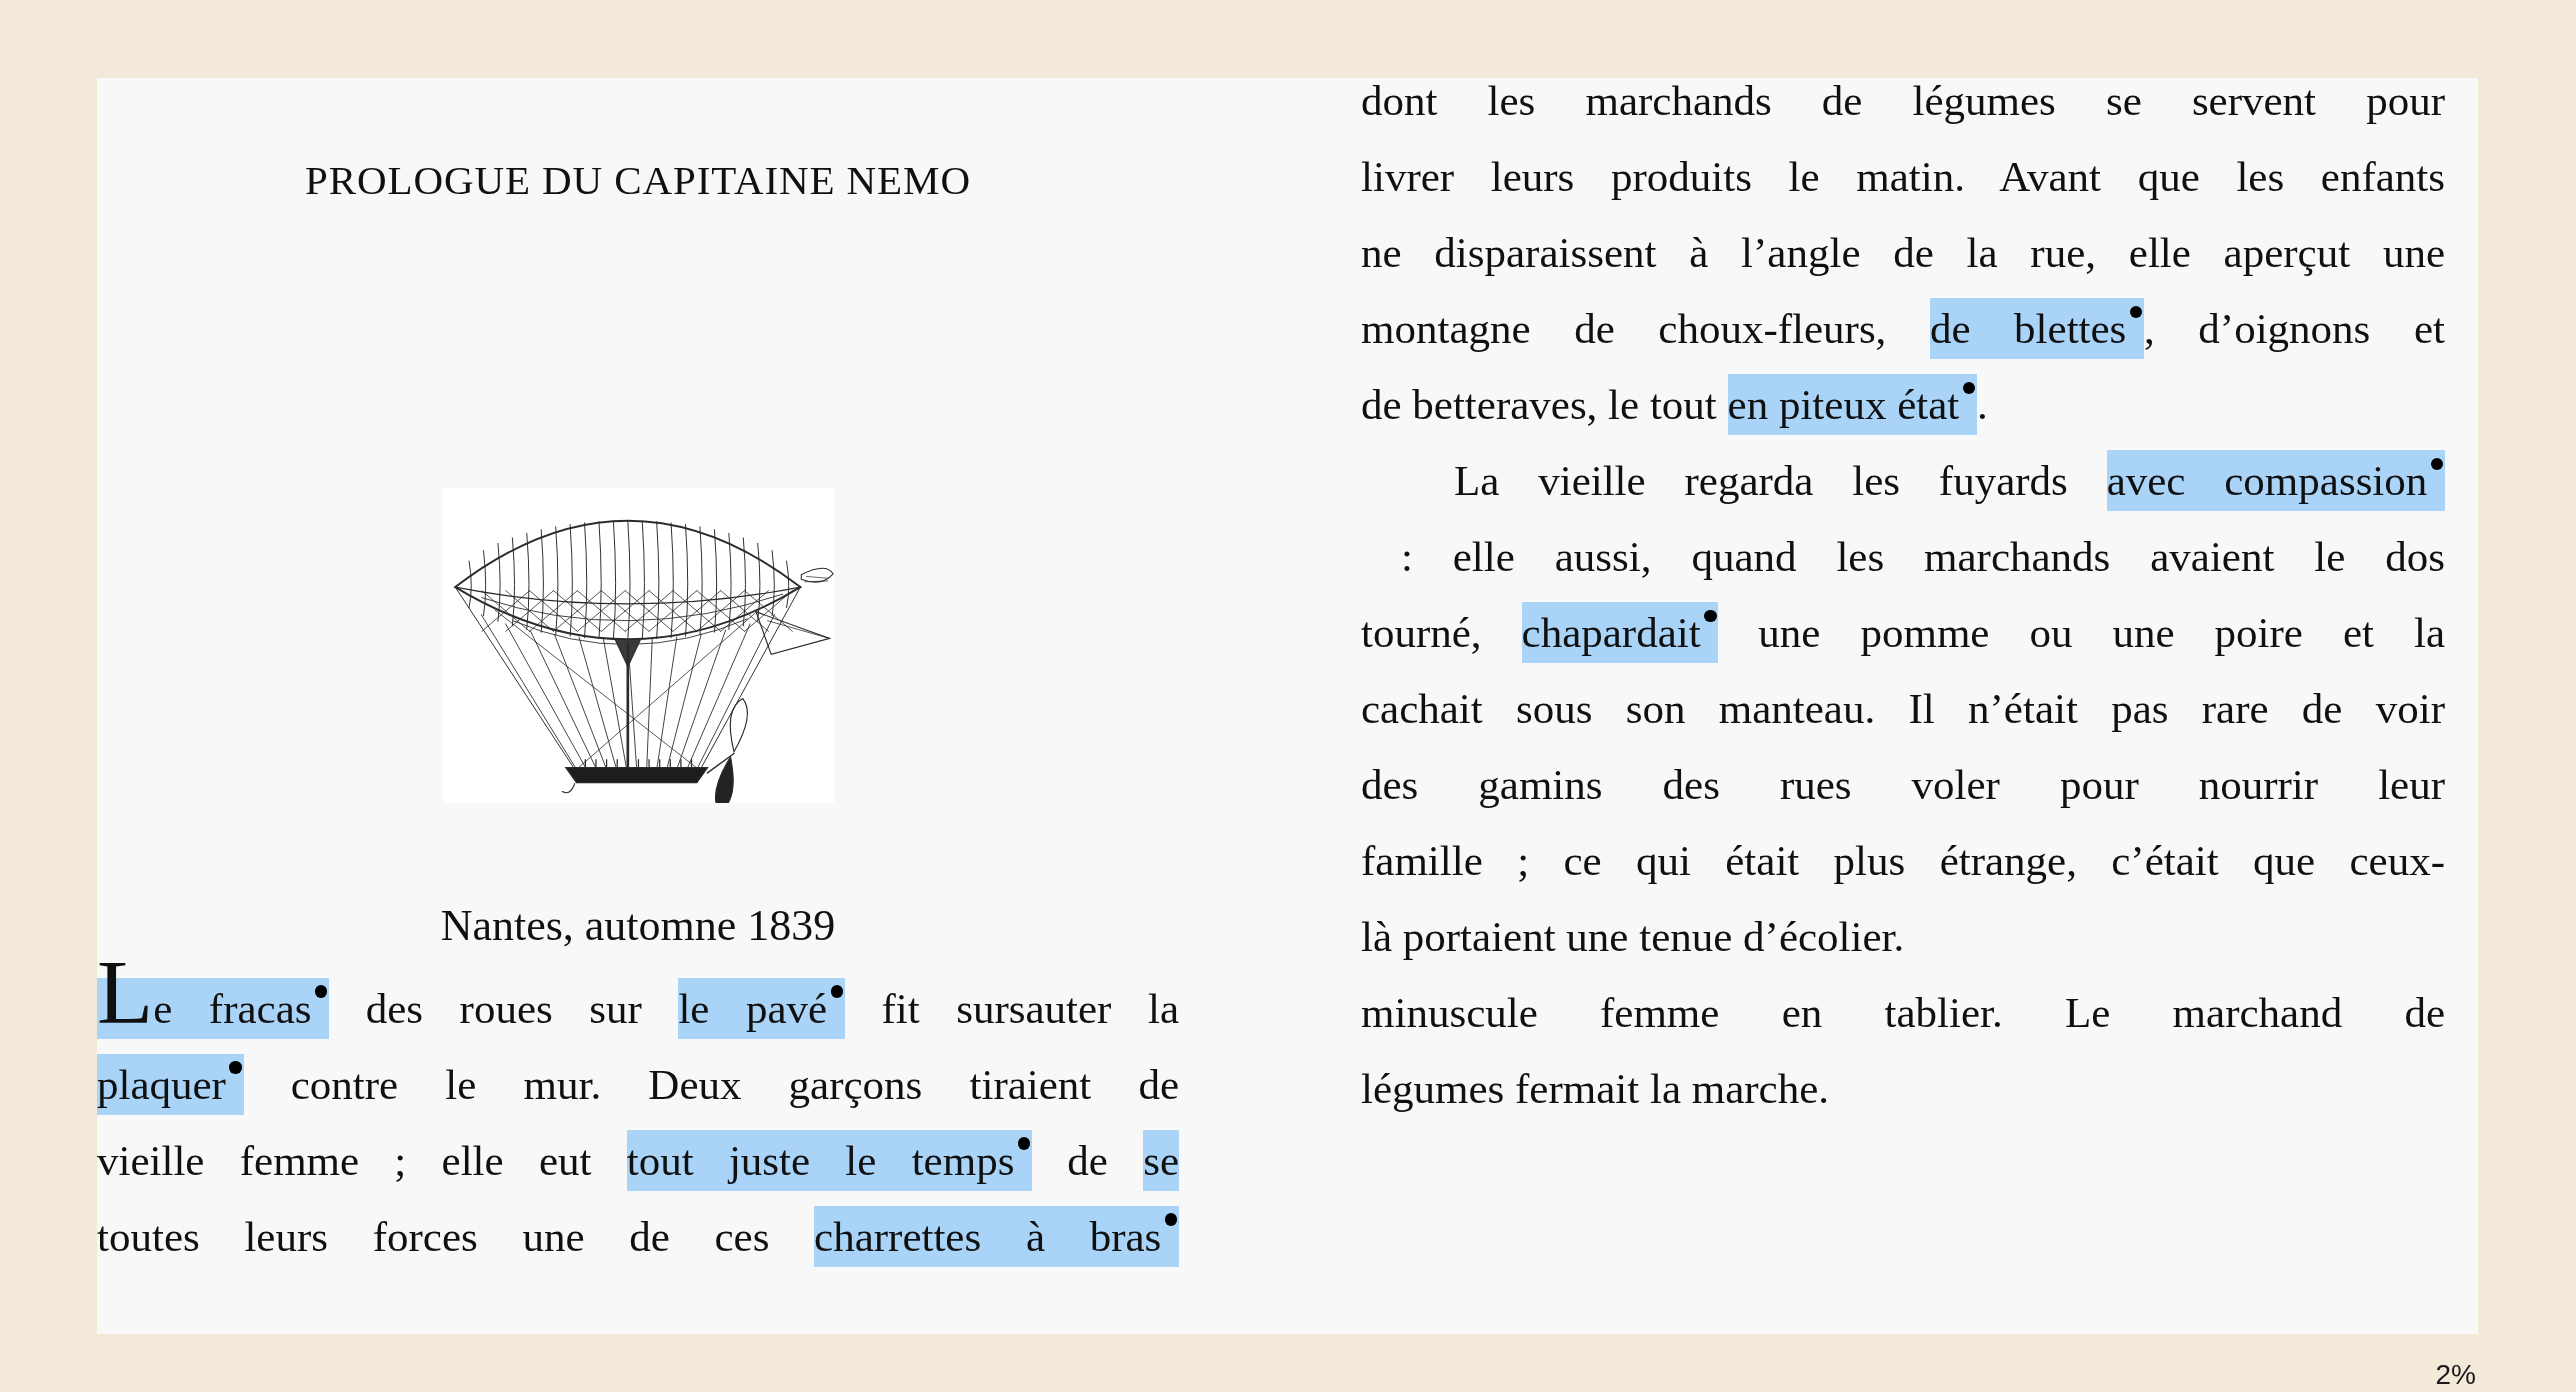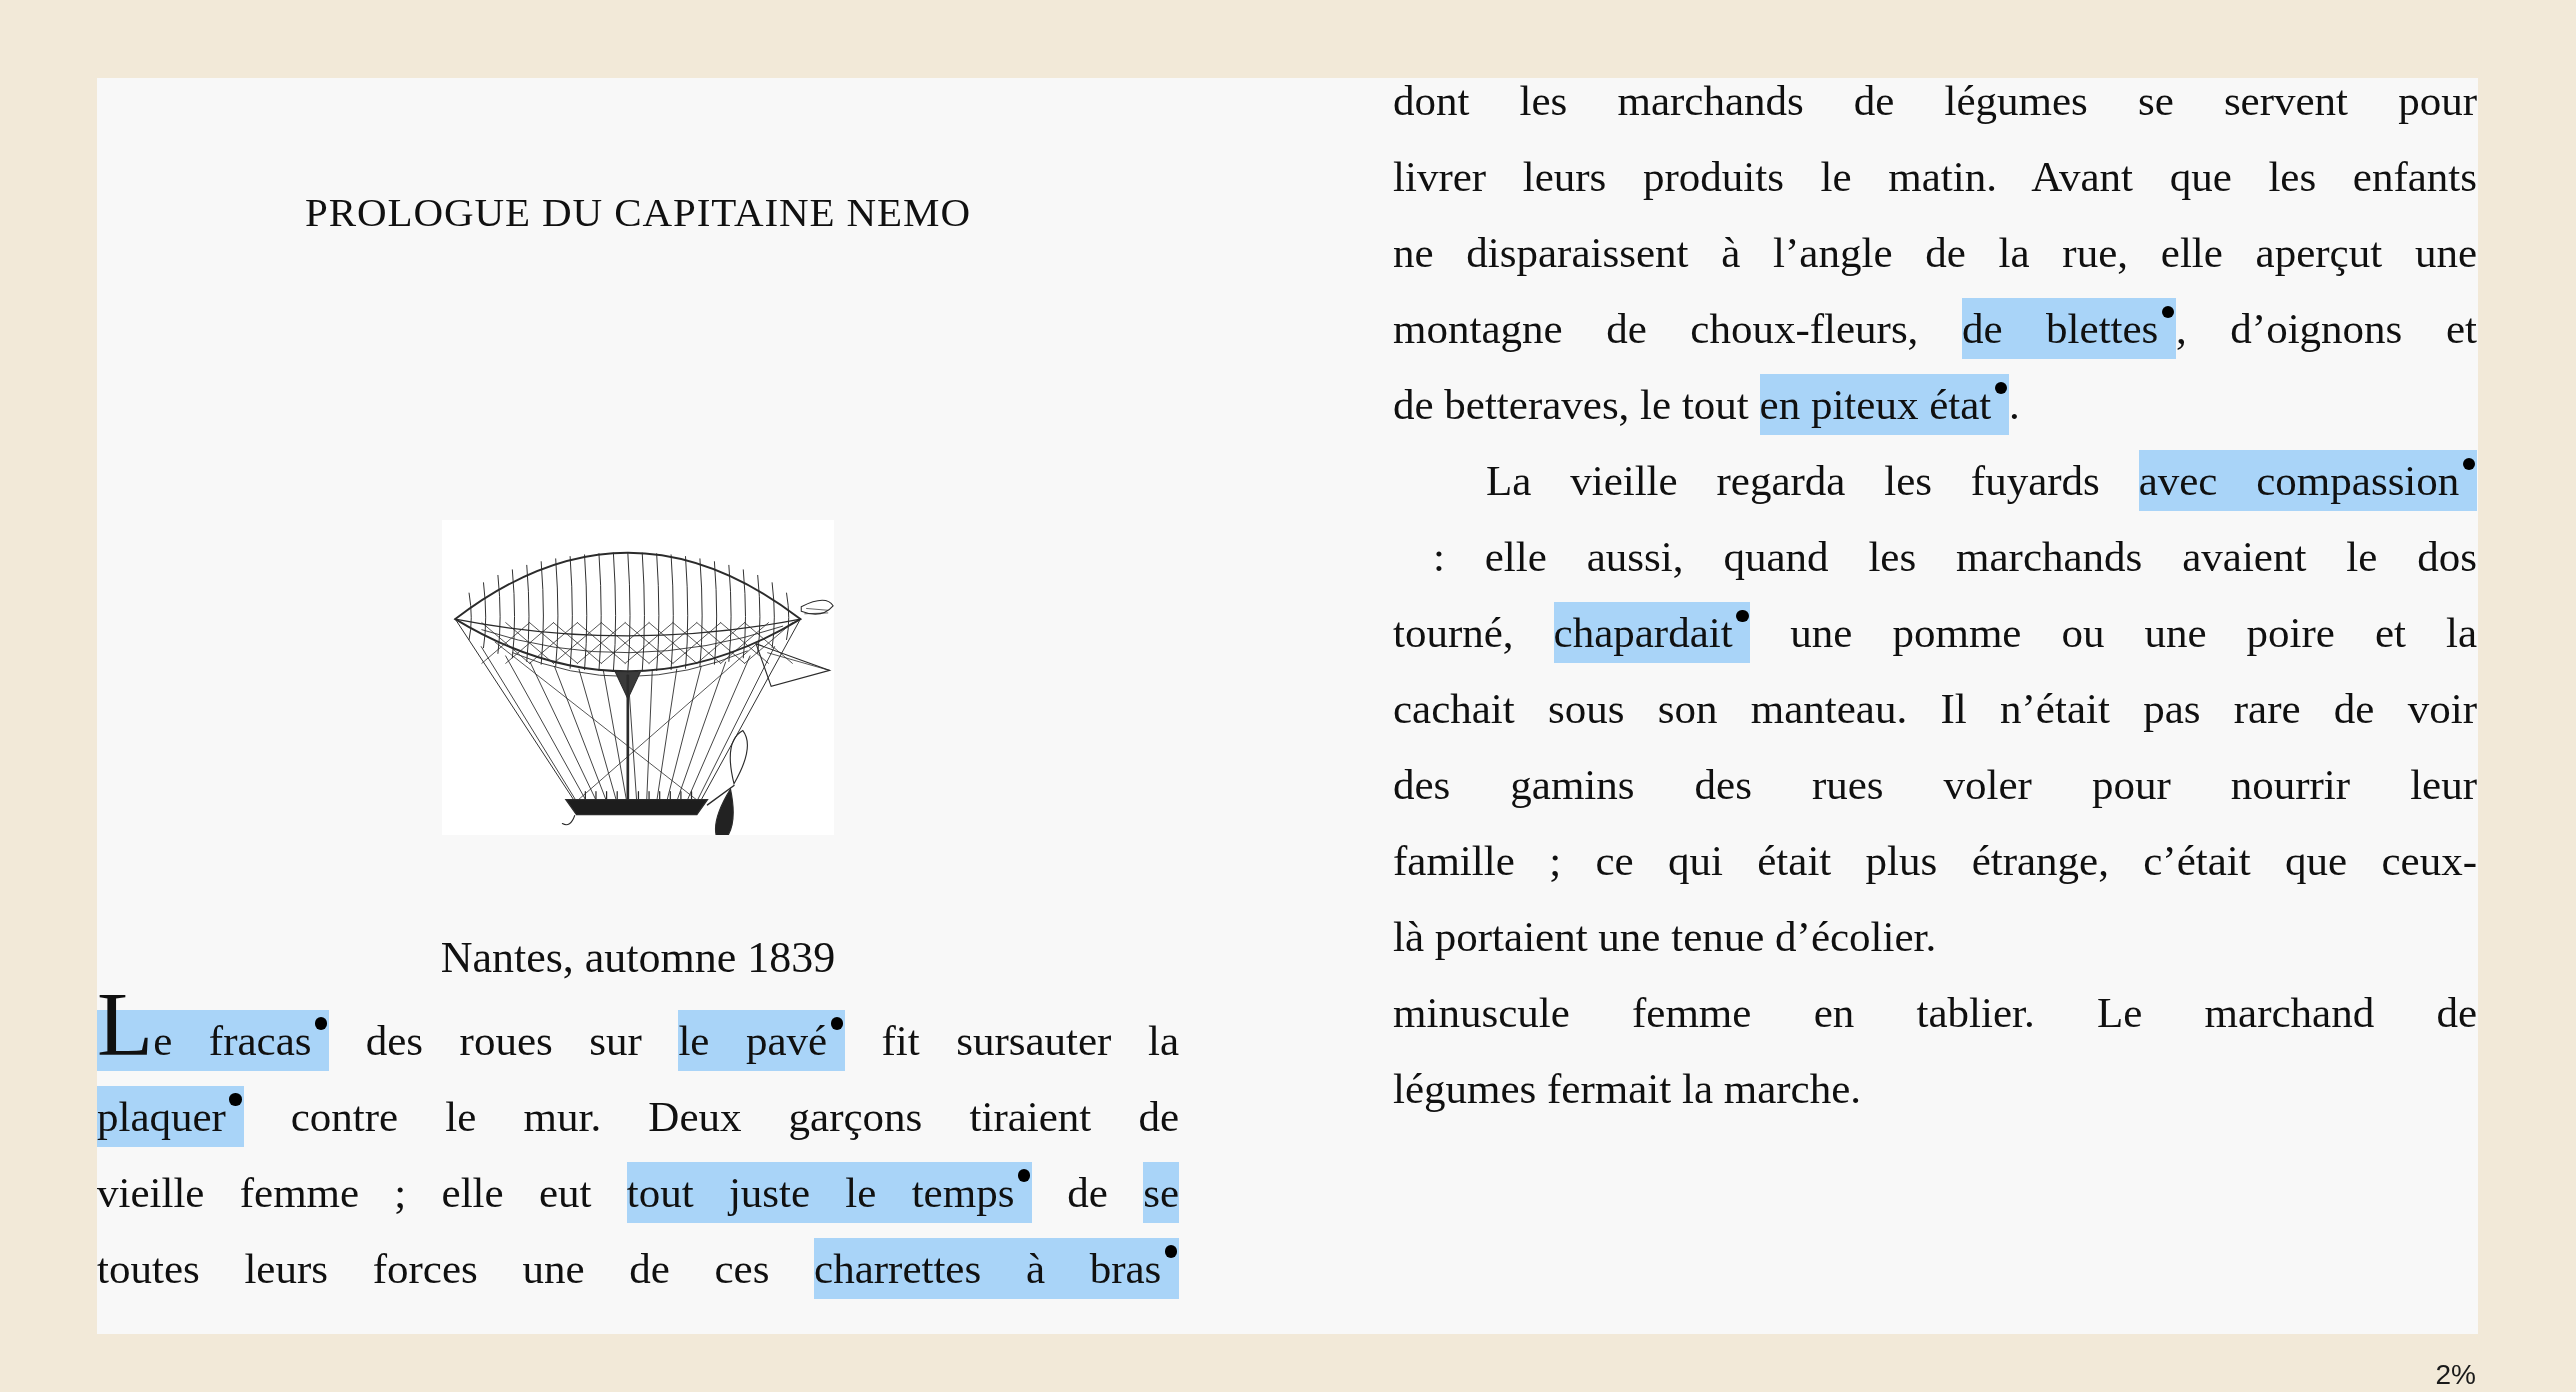--- a/index.html
+++ b/index.html
@@ -10,23 +10,23 @@
     font-family:"Liberation Serif","DejaVu Serif",serif;
     color:var(--ink,#101010);
     position:relative;
   }
   .page{
     position:absolute;left:97px;top:78px;width:2381px;height:1256px;
     background:var(--paper,#f8f8f8);
   }
   .col{position:absolute;font-size:43px;line-height:76px;}
   .col-left{left:0;top:0;width:1082px;}
-  .col-right{left:1296px;top:-15px;width:1084px;}
+  .col-right{left:1264px;top:-15px;width:1084px;}
   .chapter-title{
-    margin-top:108px;text-align:center;font-size:41px;line-height:53px;
+    margin-top:76px;text-align:center;font-size:41px;line-height:53px;
     letter-spacing:0.9px;white-space:nowrap;
   }
   .illustration{
     display:block;margin:281px auto 0;width:392px;height:315px;
     background:#ffffff;
   }
   .dateline{margin-top:96px;text-align:center;font-size:44px;line-height:53px;}
   .para{margin-top:18.6px;font-family:Liberation Serif, serif;}
   .line{
     text-align:justify;text-align-last:justify;-moz-text-align-last:justify;

